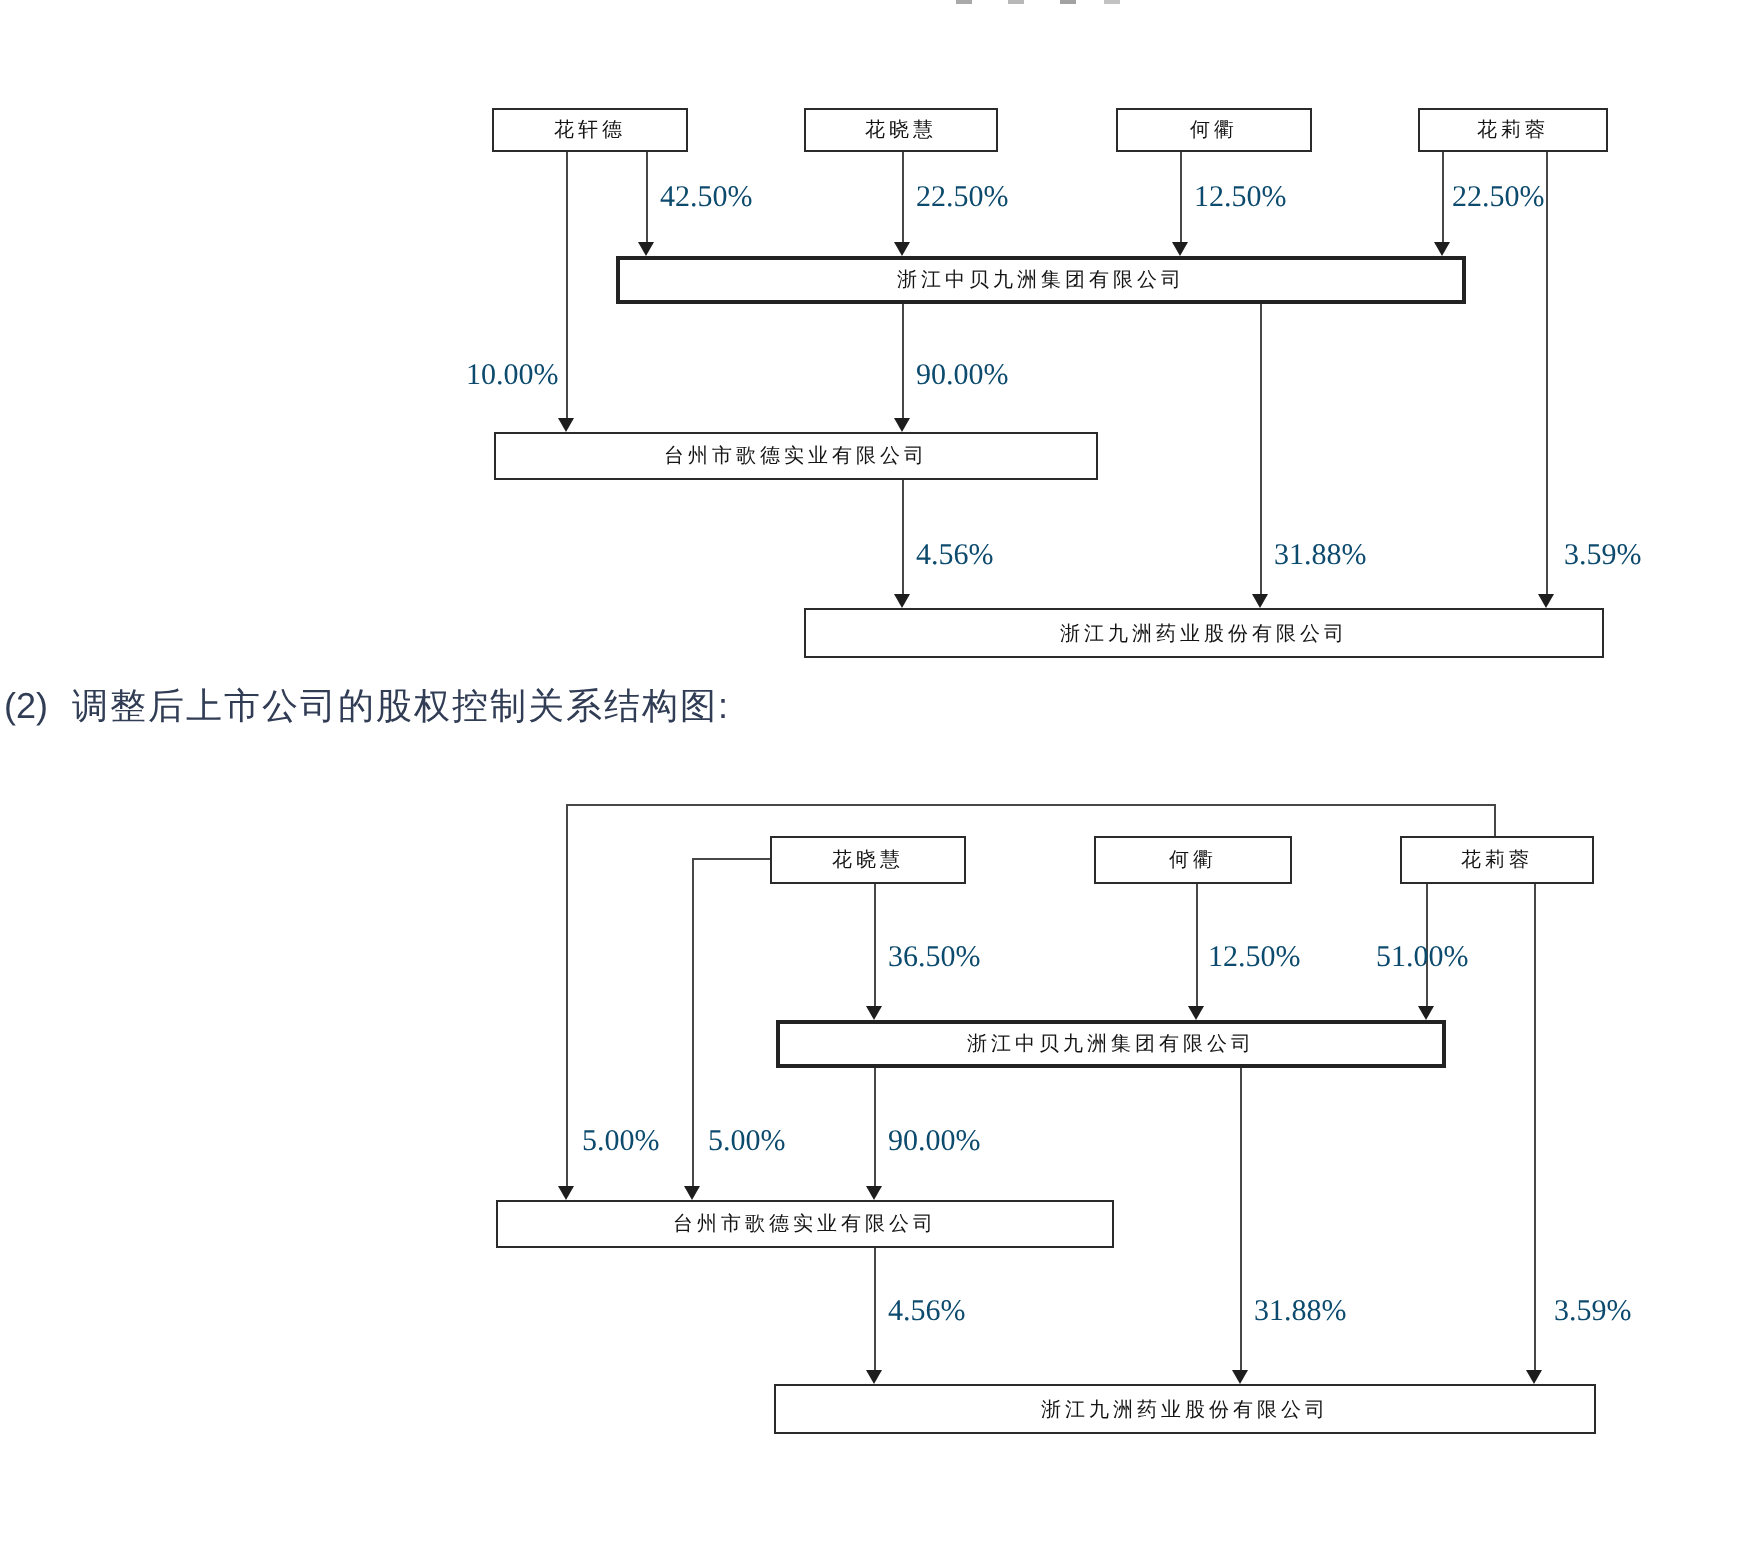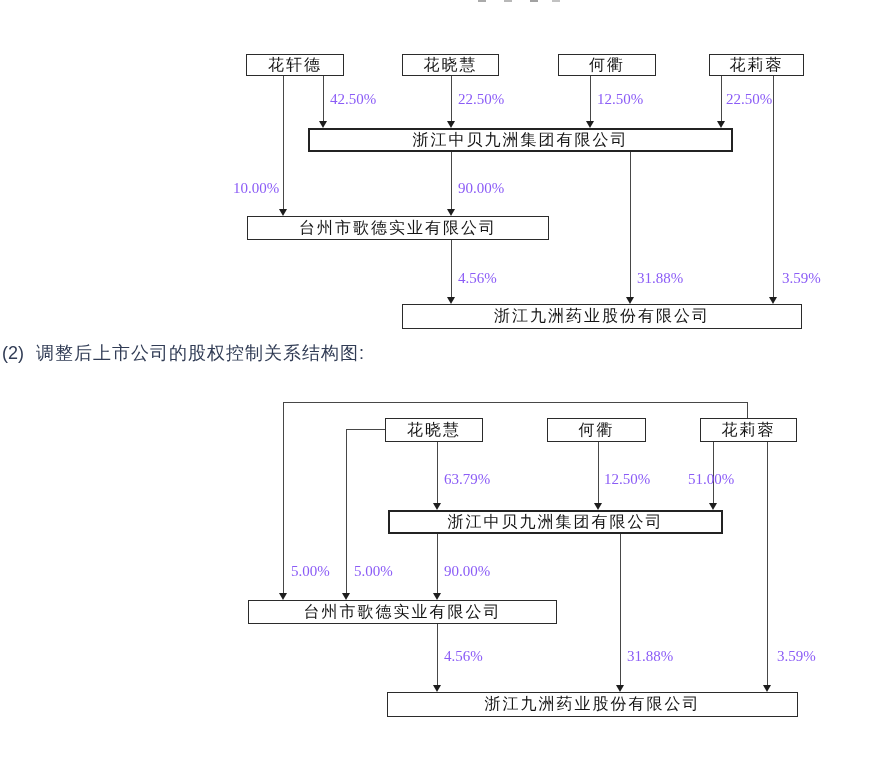--- a/index.html
+++ b/index.html
@@ -3,34 +3,34 @@
 <meta charset="utf-8">
 <style>
   html,body { margin:0; padding:0; background:#fff; }
   .canvas {
     position:relative; width:878px; height:784px; background:#ffffff;
     font-family:"Liberation Serif","DejaVu Serif",serif; overflow:hidden;
   }
   .box {
     position:absolute; box-sizing:border-box; border:1px solid #2b2b2b;
     display:flex; align-items:center; justify-content:center;
-    font-size:16px; color:#141414; letter-spacing:2px; background:#fff;
+    font-size:10px; color:#141414; letter-spacing:2px; background:#fff;
     white-space:nowrap;
   }
   .bold-border { border-width:2px; border-color:#232323; }
   .sans { font-family:"Liberation Sans","DejaVu Sans",sans-serif; letter-spacing:2px; }
   .vline { position:absolute; width:1px; background:#474747; }
   .hline { position:absolute; height:1px; background:#474747; }
   .arr {
     position:absolute; width:0; height:0;
     border-left:4px solid transparent; border-right:4px solid transparent;
     border-top:7px solid #1d1d1d;
   }
   .pct {
-    position:absolute; font-size:15px; color:#8b5cf6; line-height:1;
+    position:absolute; font-size:15px; color:#0c4a6e; line-height:1;
     white-space:nowrap; font-family:"Liberation Serif","DejaVu Serif",serif;
   }
   .heading {
     position:absolute; left:2px; top:341px;
     font-family:"Liberation Sans","DejaVu Sans",sans-serif;
     font-size:18px; color:#313c55; display:flex; align-items:baseline;
   }
   .heading .txt { margin-left:12px; letter-spacing:1px; }
   .artifact { position:absolute; left:478px; top:0; width:90px; height:3px; }
   .artifact::before {
@@ -110,21 +110,21 @@
     <div class="vline" style="left:346px;top:429px;height:166px"></div>
     <div class="arr" style="left:342px;top:593px"></div>
     <span class="pct" style="left:354px;top:564px">5.00%</span>
 
     <div class="box sans" style="left:385px;top:418px;width:98px;height:24px">花晓慧</div>
     <div class="box sans" style="left:547px;top:418px;width:99px;height:24px">何衢</div>
     <div class="box sans" style="left:700px;top:418px;width:97px;height:24px">花莉蓉</div>
 
     <div class="vline" style="left:437px;top:442px;height:63px"></div>
     <div class="arr" style="left:433px;top:503px"></div>
-    <span class="pct" style="left:444px;top:472px">63.79%</span>
+    <span class="pct" style="left:444px;top:472px">36.50%</span>
 
     <div class="vline" style="left:598px;top:442px;height:63px"></div>
     <div class="arr" style="left:594px;top:503px"></div>
     <span class="pct" style="left:604px;top:472px">12.50%</span>
 
     <div class="vline" style="left:713px;top:442px;height:63px"></div>
     <div class="arr" style="left:709px;top:503px"></div>
     <span class="pct" style="left:688px;top:472px">51.00%</span>
 
     <div class="vline" style="left:767px;top:442px;height:245px"></div>

